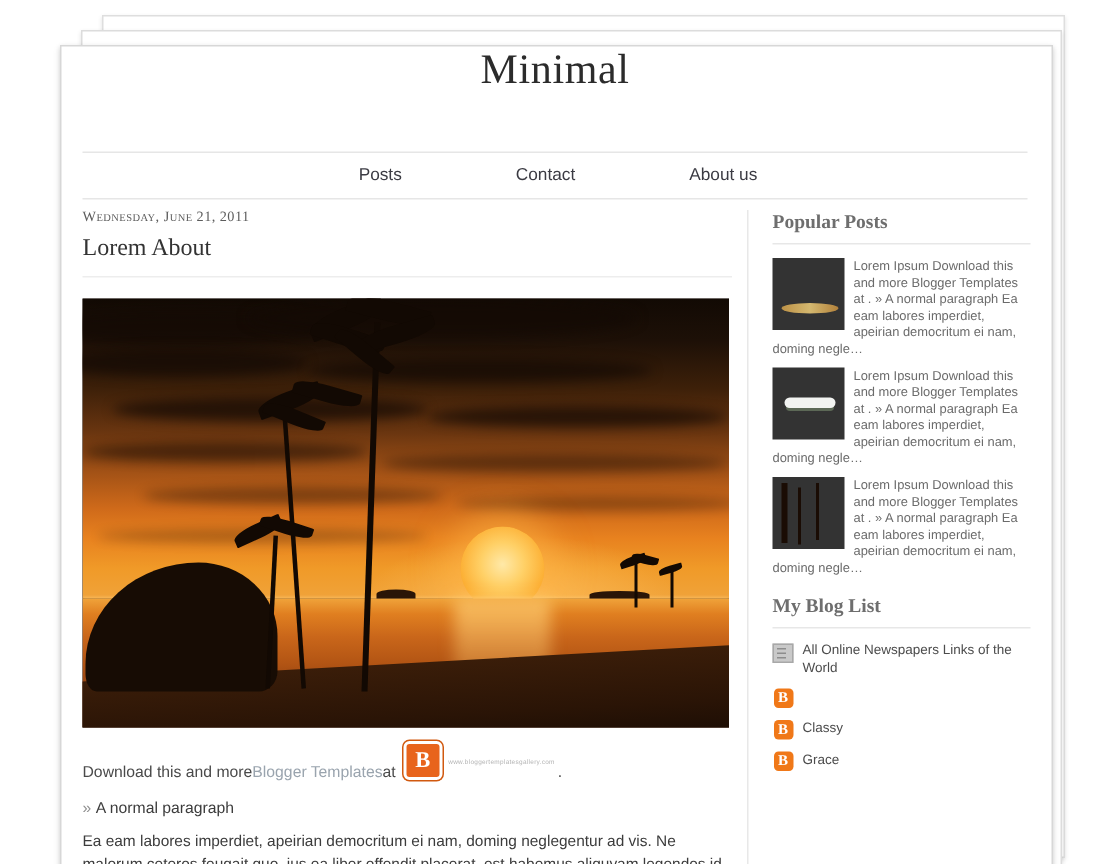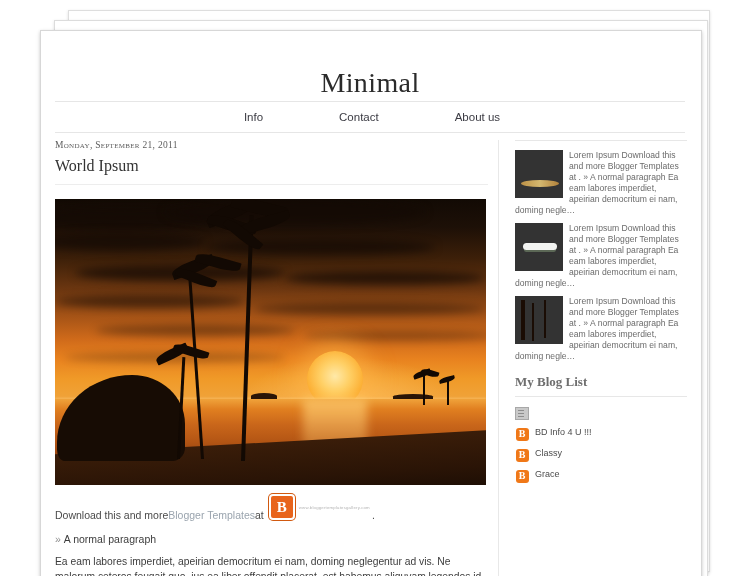--- a/index.html
+++ b/index.html
@@ -30,21 +30,21 @@
     left: 40px; top: 30px; width: 660px; height: 552px;
     border: 1px solid #d7d7d7;
     background: #ffffff;
     box-shadow: 0 2px 5px rgba(0,0,0,0.10);
   }
 
   
   .blog-header {
     position: absolute; left: 41px; top: 31px;
     width: 658px; height: 68px;
-    display: flex; align-items: flex-end; justify-content: center;
+    display: flex; align-items: flex-start; justify-content: center;
   }
   .blog-title {
     font-family: "Liberation Serif", "DejaVu Serif", serif;
     font-size: 28px;
     color: #2b2b2b;
     letter-spacing: 0.4px;
     font-weight: 400;
   }
 
   
@@ -345,32 +345,32 @@
   <div class="sheet sheet-back2"></div>
   <div class="sheet sheet-back1"></div>
   <div class="sheet sheet-front"></div>
 
   <div class="blog-header">
     <div class="blog-title">Minimal</div>
   </div>
 
   <div class="navbar">
     <div class="nav-list">
-      <div class="nav-item">Info</div>
+      <div class="nav-item">Posts</div>
       <div class="nav-item">Contact</div>
       <div class="nav-item">About us</div>
     </div>
   </div>
 
   <div class="content-wrap">
 
     <div class="main-col">
 
-      <div class="post-date">Monday, September 21, 2011</div>
-      <h1 class="post-title">World Ipsum</h1>
+      <div class="post-date">Wednesday, June 21, 2011</div>
+      <h1 class="post-title">Lorem About</h1>
       <hr class="post-rule">
 
       <div class="post-image">
         <div class="sun-sky"></div>
 
         <div class="cloud" style="left:-30px;  top:8px;   width:200px; height:22px;"></div>
         <div class="cloud" style="left:110px;  top:0px;   width:260px; height:26px;"></div>
         <div class="cloud" style="left:-20px;  top:34px;  width:170px; height:18px;"></div>
         <div class="cloud" style="left:150px;  top:40px;  width:230px; height:16px;"></div>
         <div class="cloud" style="left:20px;   top:66px;  width:210px; height:16px;"></div>
@@ -431,20 +431,21 @@
       <div class="bullet-line">
         <span class="bullet-mark">»</span><span>A normal paragraph</span>
       </div>
 
       <div class="body-para">Ea eam labores imperdiet, apeirian democritum ei nam, doming neglegentur ad vis. Ne malorum ceteros feugait quo, ius ea liber offendit placerat, est habemus aliquyam legendos id. Eam no corpora maluisset definitiones, eam mucius malorum id. Quo ea idque commodo utroque, per ex eros etiam accumsan.</div>
 
     </div>
 
     <div class="side-col">
 
+      <h2 class="widget-title">Popular Posts</h2>
       <hr class="widget-rule">
 
       <div class="pop-item">
         <span class="pop-thumb"><span class="thumb-butterfly"></span></span>
         <span>Lorem Ipsum Download this and more Blogger Templates at . » A normal paragraph Ea eam labores imperdiet, apeirian democritum ei nam, doming negle…</span>
         <div class="pop-clear"></div>
       </div>
 
       <div class="pop-item">
         <span class="pop-thumb"><span class="thumb-plane"></span></span>
@@ -459,26 +460,26 @@
       </div>
 
       <h2 class="widget-title" style="margin-top:12px;">My Blog List</h2>
       <hr class="widget-rule">
 
       <div class="blog-list">
         <div class="blog-row">
           <span class="ico">
               <span class="ico-news"></span>
             </span>
+          <span class="blog-row-text">All Online Newspapers Links of the World</span>
         </div>
         <div class="blog-row">
           <span class="ico">
               <span class="ico-blogger">B</span>
             </span>
-          <span class="blog-row-text">BD Info 4 U !!!</span>
         </div>
         <div class="blog-row">
           <span class="ico">
               <span class="ico-blogger">B</span>
             </span>
           <span class="blog-row-text">Classy</span>
         </div>
         <div class="blog-row">
           <span class="ico">
               <span class="ico-blogger">B</span>

